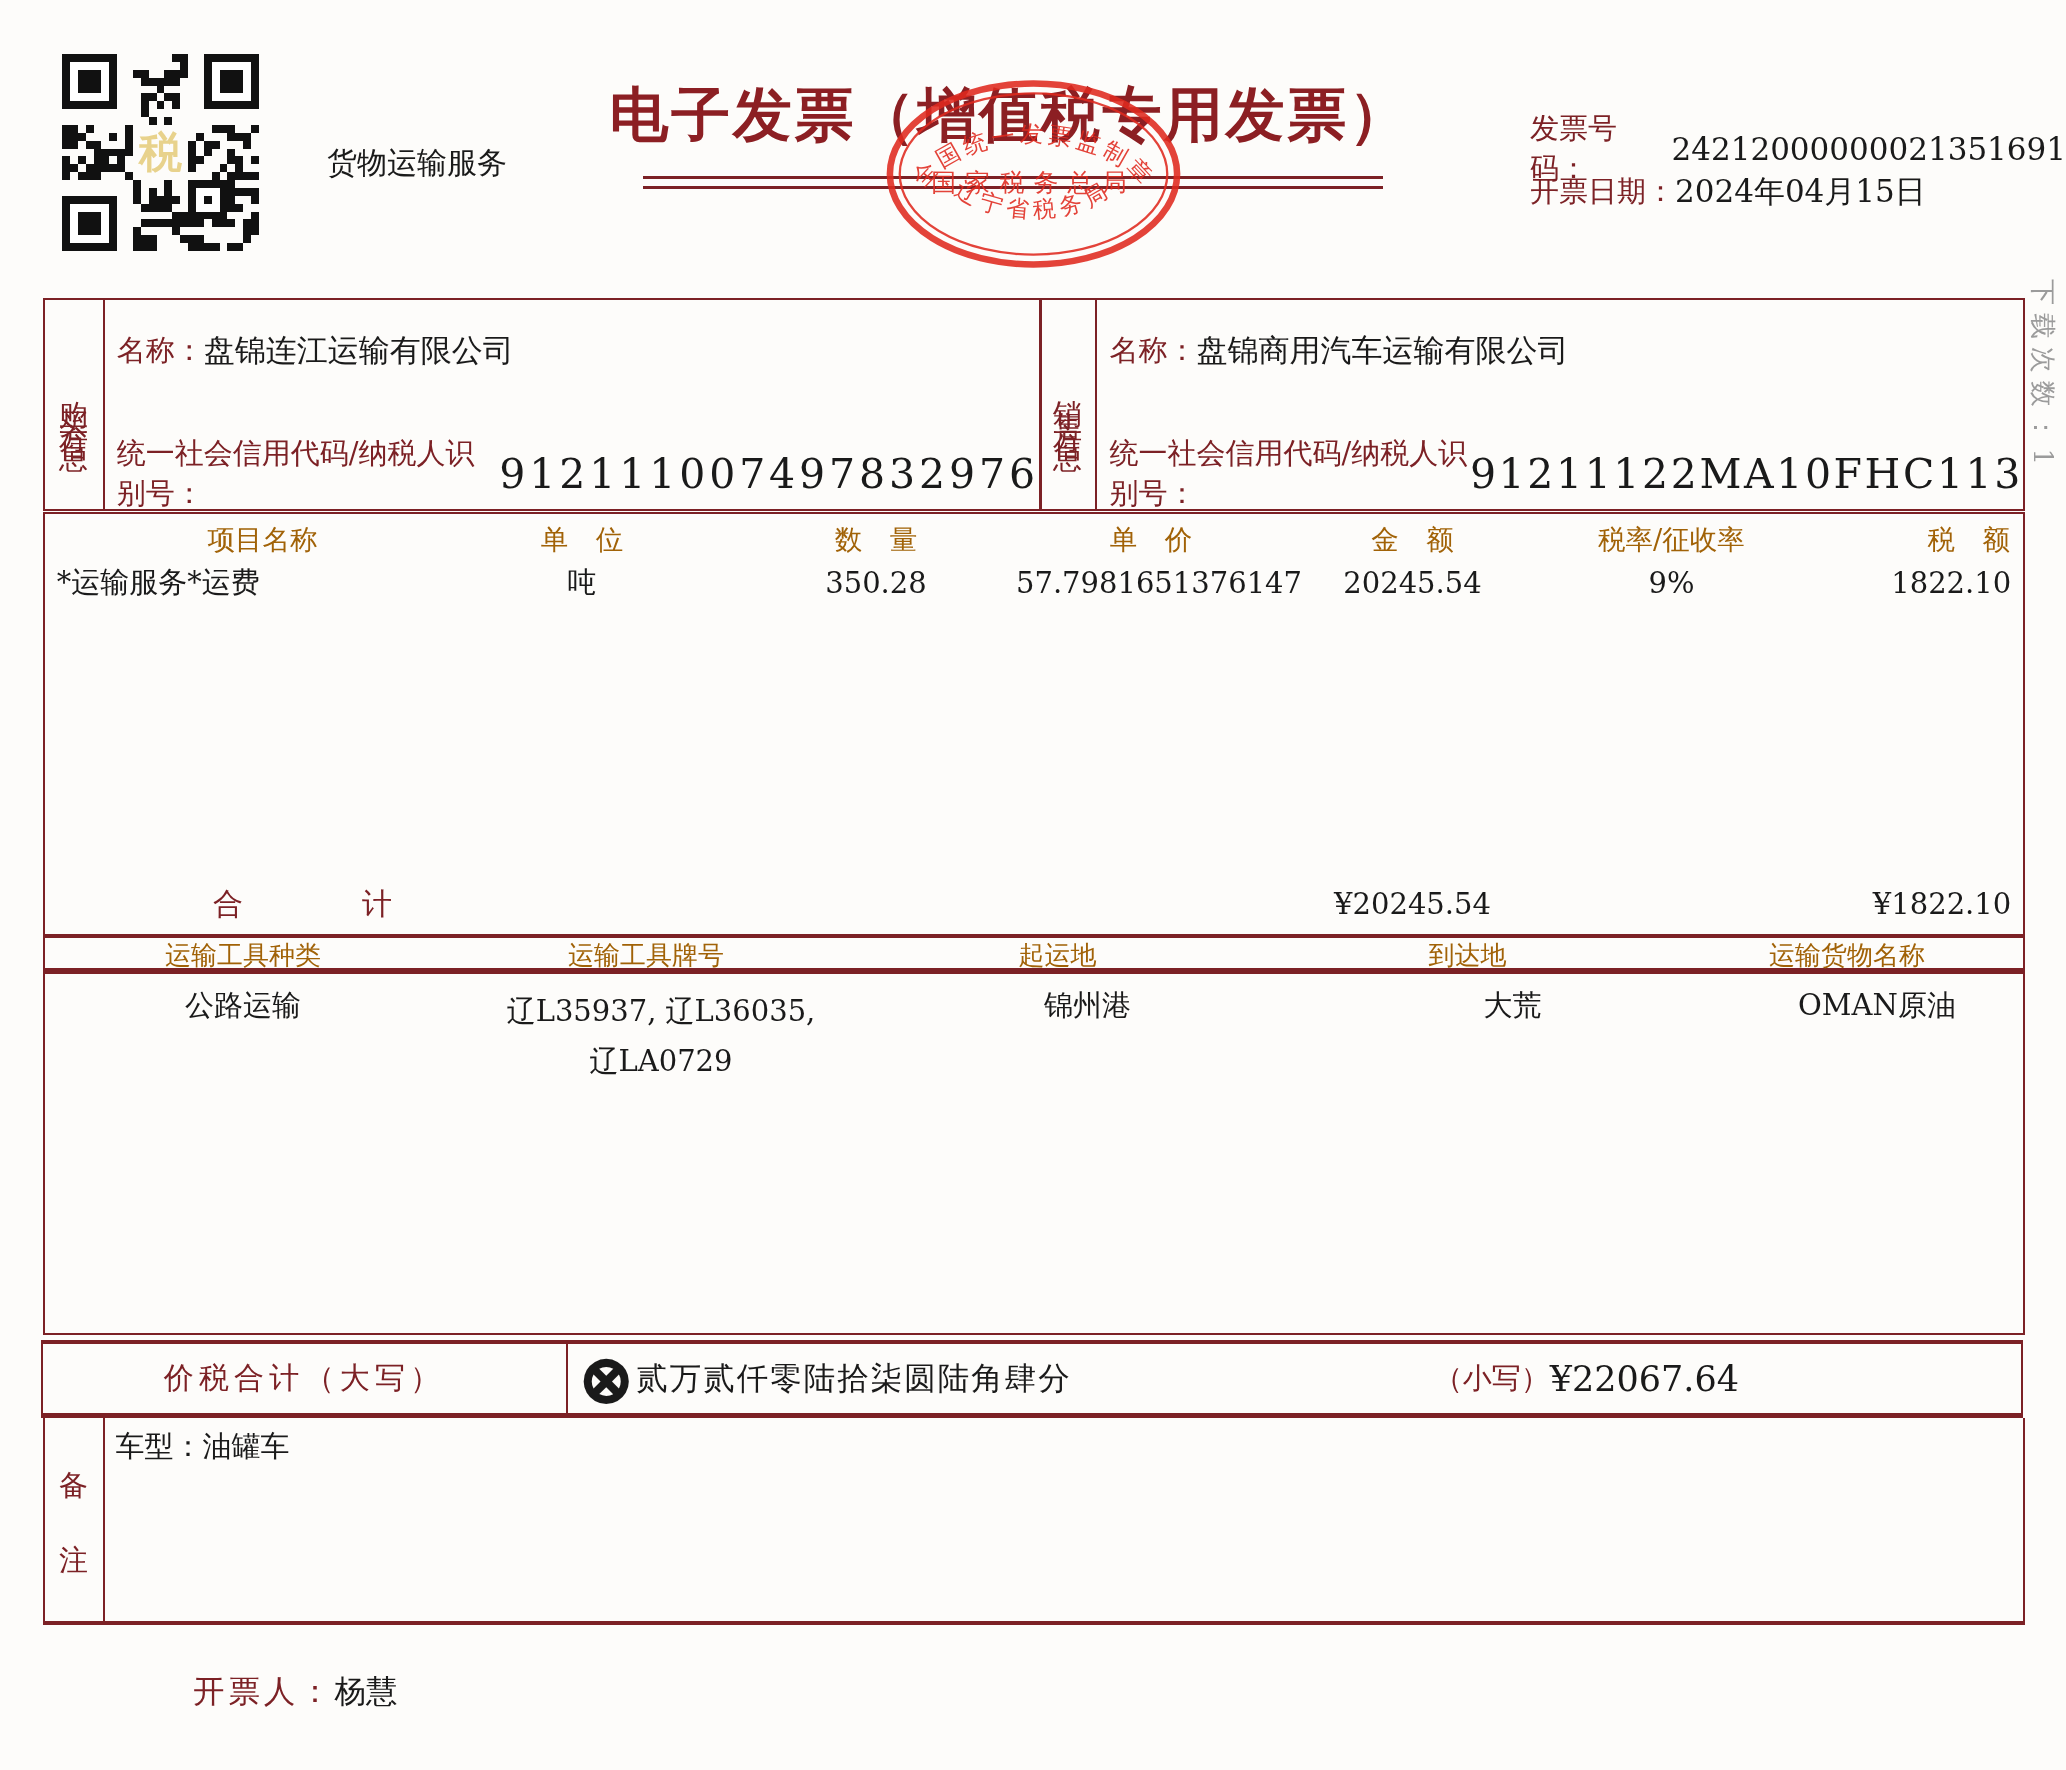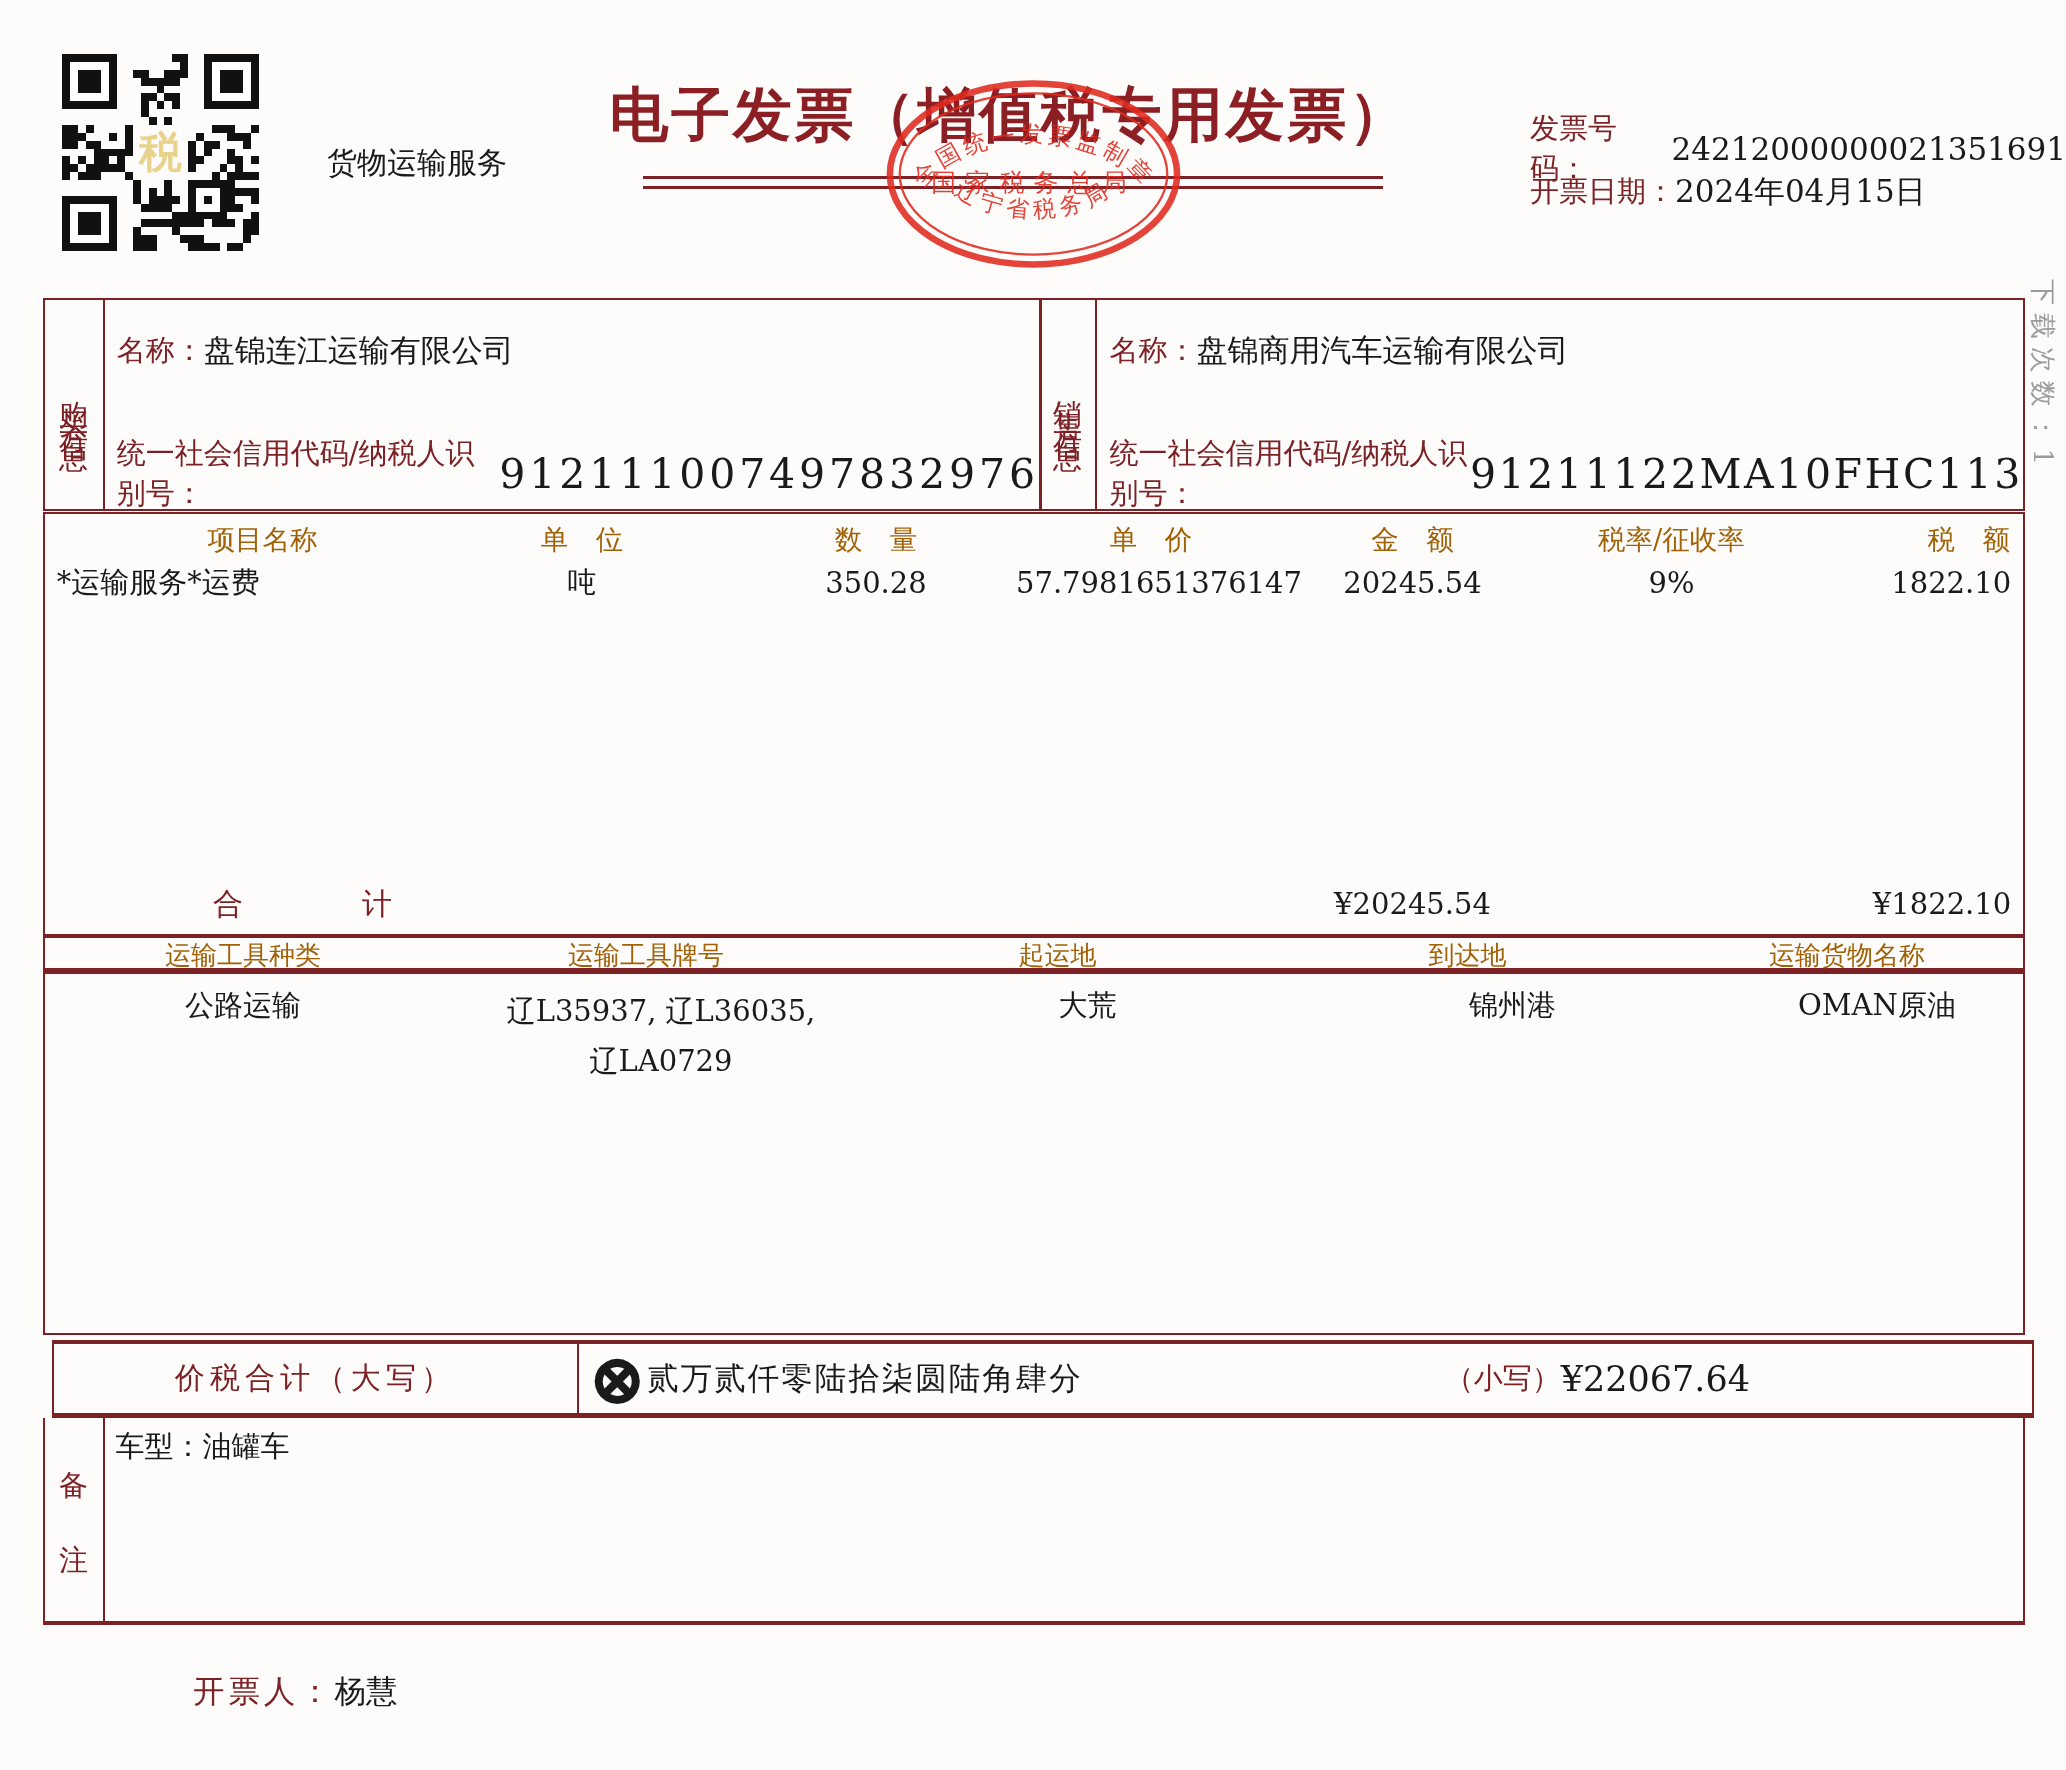--- a/index.html
+++ b/index.html
@@ -307,27 +307,27 @@
       <div class="hdr cell-c" style="font-size:26px;">运输工具种类</div>
       <div class="hdr cell-c" style="font-size:26px;">运输工具牌号</div>
       <div class="hdr cell-c" style="font-size:26px;">起运地</div>
       <div class="hdr cell-c" style="font-size:26px;">到达地</div>
       <div class="hdr cell-c" style="font-size:26px;">运输货物名称</div>
     </div>
     <div class="hline" style="height:5.9px;width:100%;"></div>
     <div class="trans-grid" style="margin-top:11.8px;gap:15px;">
       <div class="val cell-c">公路运输</div>
       <div class="val cell-c" style="max-width:341px;margin:0 auto;word-break:break-all;line-height:1.75;">辽L35937, 辽L36035, 辽LA0729</div>
+      <div class="val cell-c">锦州港</div>
       <div class="val cell-c">大荒</div>
-      <div class="val cell-c">锦州港</div>
       <div class="val cell-c">OMAN原油</div>
     </div>
   </div>
 
-  <div class="abs" style="left:52px;top:1340px;width:1982px;height:78px;border:2.6px solid #7c2125;border-top-width:4.6px;border-bottom-width:5.9px;display:flex;">
+  <div class="abs" style="left:41px;top:1340px;width:1982px;height:78px;border:2.6px solid #7c2125;border-top-width:4.6px;border-bottom-width:5.9px;display:flex;">
     <div style="width:525px;border-right:2.6px solid #7c2125;display:flex;align-items:center;justify-content:center;">
       <span class="maroon" style="font-size:30px;letter-spacing:5.2px;">价税合计（大写）</span>
     </div>
     <div style="flex:1;display:flex;align-items:center;padding-left:7.9px;">
       <span class="black" style="font-size:72px;line-height:0;font-weight:bold;">⊗</span>
       <span class="black nowrap" style="font-size:31.5px;letter-spacing:2px;">贰万贰仟零陆拾柒圆陆角肆分</span>
       <span class="maroon nowrap" style="font-size:29px;margin-left:auto;">（小写）</span>
       <span class="black nowrap" style="font-size:35px;margin-right:282px;">¥22067.64</span>
     </div>
   </div>

